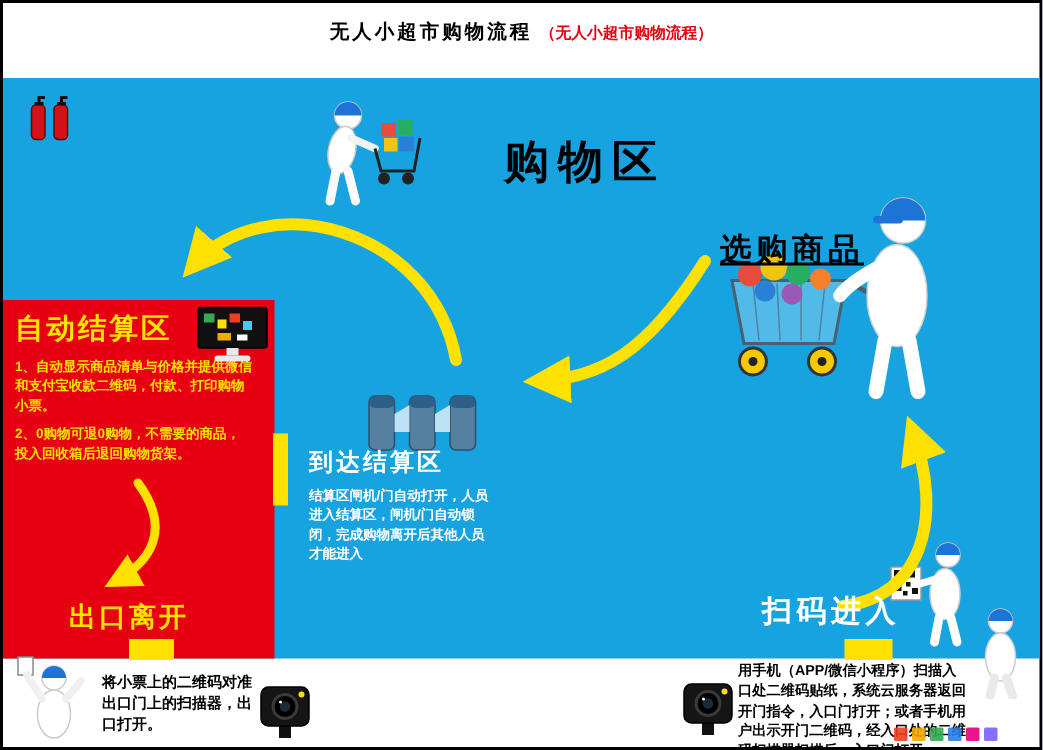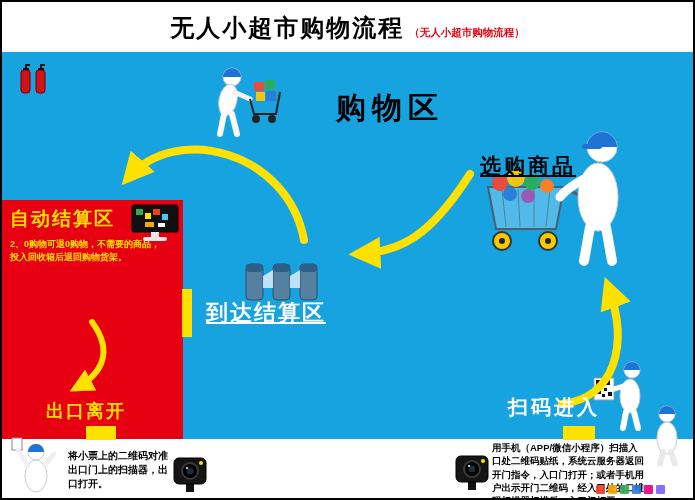--- a/index.html
+++ b/index.html
@@ -3,38 +3,38 @@
 <meta charset="utf-8">
 <style>
   html,body{margin:0;padding:0;background:#e9e9e9;}
   .canvas{
     position:relative;width:695px;height:500px;margin:0 auto;
     background:#fff;border:2px solid #000;box-sizing:border-box;overflow:hidden;
     font-family:"Liberation Sans","DejaVu Sans",sans-serif;color:#000;
   }
   
   .header{position:absolute;left:0;right:0;top:10px;display:flex;justify-content:center;align-items:baseline;gap:5px;z-index:6;}
-  .header .title{font-size:24px;font-weight:800;letter-spacing:2px;}
+  .header .title{font-size:13px;font-weight:800;letter-spacing:2px;}
   .header .subtitle{font-size:10.5px;font-weight:700;color:var(--red,#e60012);}
   
   .blue-area{position:absolute;left:0;right:0;top:50px;height:387px;background:var(--blue,#17a3e0);z-index:1;}
   .red-area{position:absolute;left:0;top:198px;width:181px;height:239px;background:var(--red,#e60012);z-index:2;padding:6px 8px;box-sizing:border-box;}
   .auto-title{font-size:19px;font-weight:800;color:var(--yellow,#ffe100);letter-spacing:2px;}
   .red-note{width:158px;margin-top:6px;font-size:9px;line-height:1.45;font-weight:600;color:var(--yellow,#ffe100);word-break:break-all;}
   .exit-label{position:absolute;left:44px;bottom:16px;font-size:18px;font-weight:800;color:var(--yellow,#ffe100);letter-spacing:2px;}
   .monitor-icon{position:absolute;right:4px;top:4px;width:48px;height:42px;}
   .marker{position:absolute;background:var(--yellow,#ffe100);z-index:3;}
   .m-side{left:180px;top:287px;width:10px;height:48px;}
   .m-exit{left:84px;top:424px;width:30px;height:14px;}
   .m-enter{left:561px;top:424px;width:32px;height:14px;}
   
   .lbl{position:absolute;z-index:5;font-weight:800;}
   .lbl-shop{left:334px;top:86px;font-size:30px;letter-spacing:6px;color:#000;}
   .lbl-pick{left:478px;top:150px;font-size:21px;letter-spacing:3px;color:#000;text-decoration:underline;}
-  .lbl-gate{left:204px;top:296px;font-size:22px;letter-spacing:2px;color:#fff;text-decoration:underline;}
+  .lbl-gate{left:204px;top:296px;font-size:16px;letter-spacing:2px;color:#fff;}
   .gate-desc{position:absolute;left:204px;top:322px;width:122px;z-index:5;font-size:9px;line-height:1.45;font-weight:600;color:#fff;word-break:break-all;}
   .lbl-scan{left:506px;top:392px;font-size:20px;letter-spacing:3px;color:#fff;}
   
   .fig{position:absolute;z-index:3;}
   .arrows{position:absolute;left:0;top:0;width:695px;height:500px;z-index:4;pointer-events:none;}
   
   .foot-note{position:absolute;z-index:6;font-size:10px;line-height:1.4;font-weight:700;color:#000;word-break:break-all;}
   .fn-left{left:66px;top:447px;width:104px;}
   .fn-right{left:490px;top:439px;width:152px;font-size:9.5px;}
   .watermark{position:absolute;left:594px;top:483px;z-index:7;display:flex;gap:3px;opacity:.9;}
@@ -55,20 +55,21 @@
         <rect x="5" y="5" width="7" height="6" fill="#35a853"></rect>
         <rect x="14" y="9" width="6" height="6" fill="#ffe100"></rect>
         <rect x="22" y="5" width="7" height="6" fill="#ef3f23"></rect>
         <rect x="31" y="10" width="6" height="6" fill="#44c8f5"></rect>
         <rect x="14" y="18" width="9" height="5" fill="#f6a800"></rect>
         <rect x="27" y="19" width="7" height="4" fill="#fff"></rect>
         <rect x="20" y="28" width="8" height="5" fill="#e8e8e8"></rect>
         <rect x="12" y="33" width="24" height="4" rx="2" fill="#e8e8e8"></rect>
       </svg>
     </div>
+    <div class="red-note">1、自动显示商品清单与价格并提供微信和支付宝收款二维码，付款、打印购物小票。</div>
     <div class="red-note">2、0购物可退0购物，不需要的商品，投入回收箱后退回购物货架。</div>
     <div class="exit-label">出口离开</div>
   </div>
 
   <div class="marker m-side"></div>
   <div class="marker m-exit"></div>
   <div class="marker m-enter"></div>
 
   <div class="fig" style="left:14px;top:58px;width:36px;height:38px;">
     <svg width="36" height="38" viewBox="0 0 36 38">
@@ -177,20 +178,21 @@
     </defs>
     <path d="M468 172 C428 235 398 250 356 252" fill="none" stroke="#ffe100" stroke-width="8" stroke-linecap="round" marker-end="url(#ah)"></path>
     <path d="M302 238 C286 150 175 120 126 176" fill="none" stroke="#ffe100" stroke-width="8" stroke-linecap="round" marker-end="url(#ah)"></path>
     <path d="M560 402 C612 396 628 344 606 284" fill="none" stroke="#ffe100" stroke-width="8" stroke-linecap="round" marker-end="url(#ah)"></path>
     <path d="M90 320 C112 350 100 372 74 386" fill="none" stroke="#ffe100" stroke-width="6" stroke-linecap="round" marker-end="url(#ah)"></path>
   </svg>
 
   <div class="lbl lbl-shop">购物区</div>
   <div class="lbl lbl-pick">选购商品</div>
   <div class="lbl lbl-gate">到达结算区</div>
+  <div class="gate-desc">结算区闸机/门自动打开，人员进入结算区，闸机/门自动锁闭，完成购物离开后其他人员才能进入</div>
   <div class="lbl lbl-scan">扫码进入</div>
 
   <div class="header">
     <span class="title">无人小超市购物流程</span>
     <span class="subtitle">（无人小超市购物流程）</span>
   </div>
 
   <div class="fig" style="left:8px;top:434px;width:56px;height:62px;z-index:6;">
     <svg width="56" height="62" viewBox="0 0 56 62">
       <rect x="2" y="2" width="10" height="12" fill="#fff" stroke="#888"></rect>

